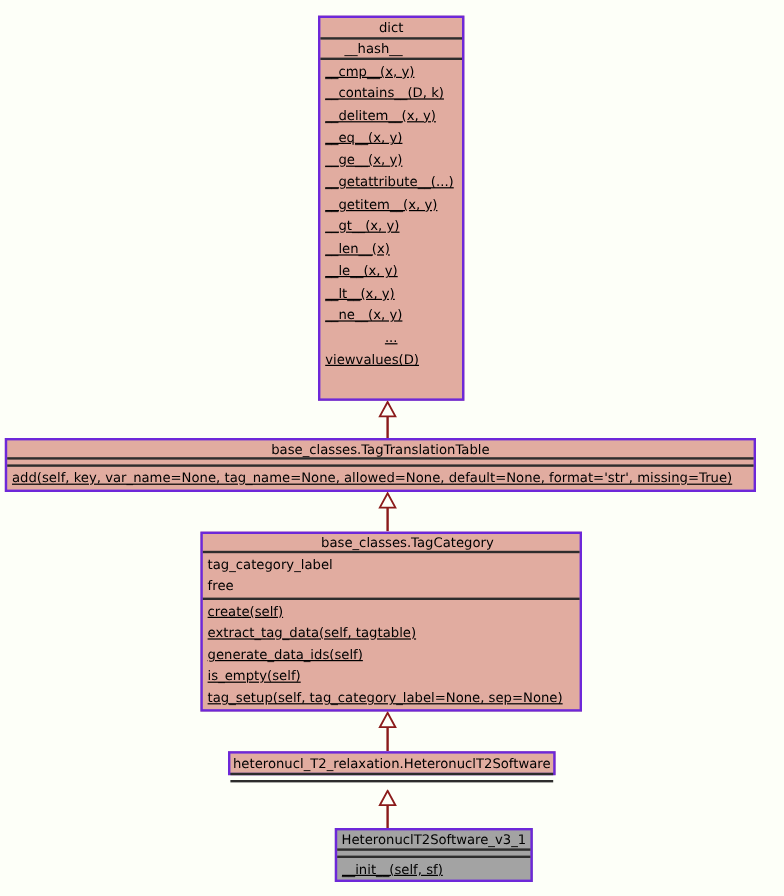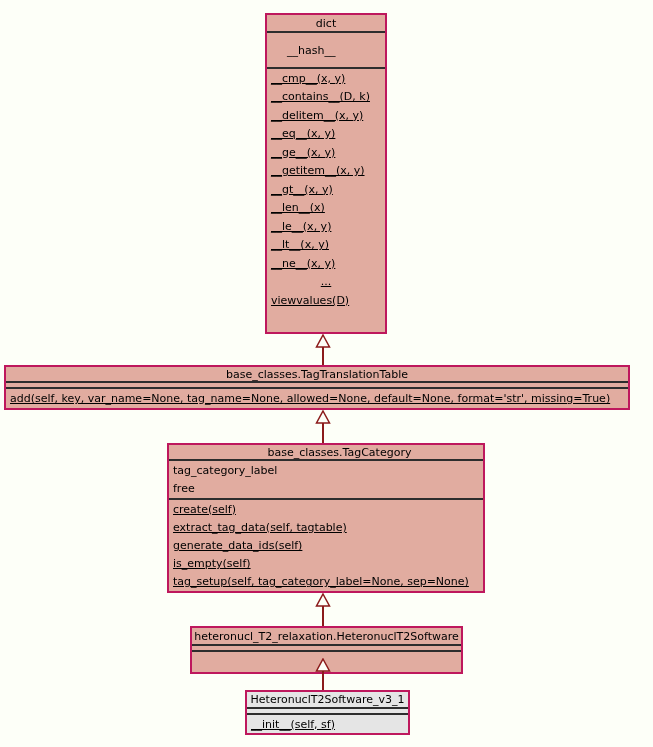--- a/index.html
+++ b/index.html
@@ -6,50 +6,50 @@
   body{
     width:653px;height:747px;
     background:#fdfff8;
     font-family:"DejaVu Sans","Liberation Sans",sans-serif;
     font-size:11px;color:#000;
   }
   .diagram{position:relative;width:653px;height:747px;overflow:hidden;}
   .classbox{
     position:absolute;box-sizing:border-box;
     background:#e1aca0;
-    border:2px solid #be185d;
+    border:2px solid #6d28d9;
     display:flex;flex-direction:column;
   }
-  .classbox.highlight{background:#e5e5e5;}
+  .classbox.highlight{background:#a3a3a3;margin-left:34px;}
   .title{
     display:flex;align-items:center;justify-content:center;
     border-bottom:2px solid #2d2d2d;
     white-space:nowrap;overflow:hidden;flex:none;
   }
   .section{flex:none;border-bottom:2px solid #2d2d2d;}
   .section:last-child{border-bottom:none;text-decoration:underline;}
   .row{
     display:flex;align-items:center;
     padding:0 4px;white-space:nowrap;overflow:hidden;
   }
   .row.center{justify-content:center;}
   
   .box-dict{left:265px;top:13px;width:122px;height:321px;}
   .box-dict .title{height:16px;}
-  .box-dict .attr-row{height:34px;padding-left:20px;}
+  .box-dict .attr-row{height:15px;padding-left:20px;}
   .box-dict .method-row{height:18.53px;}
   .box-ttt{left:4px;top:365px;width:626px;height:45px;}
   .box-ttt .title{height:14px;}
   .box-ttt .empty{height:4px;}
   .box-ttt .method-row{height:19px;}
   .box-tc{left:167px;top:443px;width:318px;height:150px;}
   .box-tc .title{height:14px;padding-left:27px;}
   .box-tc .attr-row{height:18.5px;}
   .box-tc .method-row{height:18.2px;}
-  .box-hs{left:190px;top:626px;width:273px;height:48px;}
+  .box-hs{left:190px;top:626px;width:273px;height:20px;}
   .box-hs .title{height:16px;}
   .box-hs .empty{height:4px;}
   .box-v31{left:245px;top:690px;width:165px;height:45px;}
   .box-v31 .title{height:15px;}
   .box-v31 .empty{height:4px;}
   .box-v31 .method-row{height:18px;}
   .arrow{position:absolute;left:315px;width:16px;}
   .arrow svg{display:block;}
 </style>
 </head>
@@ -61,20 +61,21 @@
     <div class="title">dict</div>
     <div class="section">
       <div class="row attr-row">__hash__</div>
     </div>
     <div class="section">
       <div class="row method-row">__cmp__(x, y)</div>
       <div class="row method-row">__contains__(D, k)</div>
       <div class="row method-row">__delitem__(x, y)</div>
       <div class="row method-row">__eq__(x, y)</div>
       <div class="row method-row">__ge__(x, y)</div>
+      <div class="row method-row">__getattribute__(...)</div>
       <div class="row method-row">__getitem__(x, y)</div>
       <div class="row method-row">__gt__(x, y)</div>
       <div class="row method-row">__len__(x)</div>
       <div class="row method-row">__le__(x, y)</div>
       <div class="row method-row">__lt__(x, y)</div>
       <div class="row method-row">__ne__(x, y)</div>
       <div class="row method-row center">...</div>
       <div class="row method-row">viewvalues(D)</div>
     </div>
   </div>

